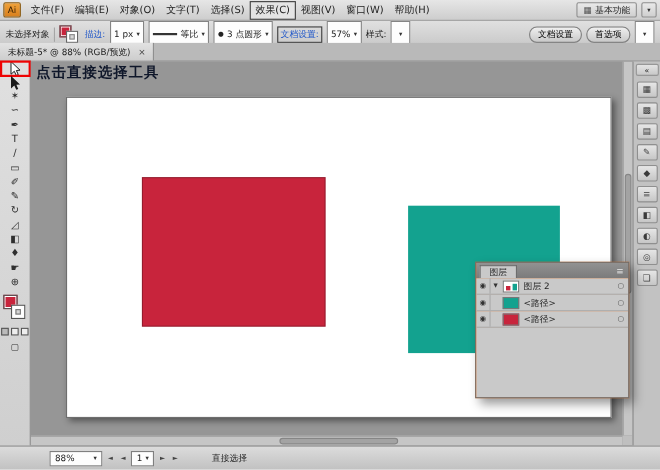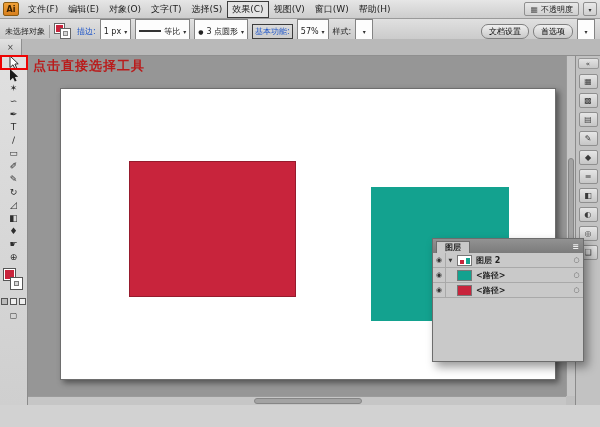--- a/index.html
+++ b/index.html
@@ -2,21 +2,21 @@
 <html><head>
 <meta charset="utf-8">
 <style>
   *{margin:0;padding:0;box-sizing:border-box;}
   html,body{width:600px;height:427px;overflow:hidden;}
   body{font-family:"DejaVu Sans","Liberation Sans",sans-serif;font-size:9px;color:#222;}
   #app{position:relative;width:600px;height:427px;background:#d2d2d2;overflow:hidden;}
 
   
   .menubar{position:absolute;top:0;left:0;right:0;height:19px;background:linear-gradient(#e6e6e6,#cdcdcd);border-bottom:1px solid #9a9a9a;display:flex;align-items:center;padding:0 3px;}
-  .ai-logo{width:16px;height:14px;background:linear-gradient(#f0a23a,#d87f1d);color:#3a2000;font-weight:bold;font-size:8px;display:flex;align-items:center;justify-content:center;border-radius:2px;margin-right:4px;border:1px solid #8a5a10;}
+  .ai-logo{width:16px;height:14px;background:linear-gradient(#f0a23a,#d87f1d);color:#3a2000;font-weight:normal;font-size:8px;display:flex;align-items:center;justify-content:center;border-radius:2px;margin-right:4px;border:1px solid #8a5a10;}
   .menu-item{padding:2px 5px;cursor:default;white-space:nowrap;}
   .menu-item.highlight{border:1px solid #3c3c3c;background:#e4e4e4;padding:1px 4px;}
   .workspace-btn{margin-left:auto;display:flex;align-items:center;gap:3px;border:1px solid #8f8f8f;background:linear-gradient(#e9e9e9,#cfcfcf);height:14px;padding:0 5px;border-radius:2px;font-size:8px;}
   .mini-dd{width:14px;height:14px;margin-left:4px;border:1px solid #8f8f8f;background:linear-gradient(#e9e9e9,#cfcfcf);display:flex;align-items:center;justify-content:center;font-size:6px;border-radius:2px;}
   .ws-icon{font-size:8px;color:#555;}
 
   
   .controlbar{position:absolute;top:19px;left:0;right:0;height:20px;background:linear-gradient(#e0e0e0,#c7c7c7);border-bottom:1px solid #999;display:flex;align-items:center;gap:4px;padding:12px 5px;font-size:8px;}
   .sep{width:1px;height:13px;background:#a5a5a5;}
   .cb-text{white-space:nowrap;}
@@ -67,21 +67,21 @@
 
   
   .annotation-text{position:absolute;left:33px;top:57px;font-size:13px;font-weight:bold;letter-spacing:1px;z-index:60;white-space:nowrap;}
 
   
   .dock{position:absolute;top:56px;right:0;bottom:22px;width:25px;background:#c2c2c2;border-left:1px solid #8b8b8b;display:flex;flex-direction:column;align-items:center;padding-top:2px;}
   .dock-collapse{width:21px;height:11px;font-size:7px;display:flex;align-items:center;justify-content:center;color:#333;border:1px solid #979797;background:linear-gradient(#e4e4e4,#c8c8c8);border-radius:2px;margin-bottom:3px;}
   .dock-icon{width:19px;height:15px;margin:2px 0;border:1px solid #8f8f8f;border-radius:2px;background:linear-gradient(#e6e6e6,#c6c6c6);display:flex;align-items:center;justify-content:center;font-size:8px;color:#3b3b3b;}
 
   
-  .layers-panel{position:absolute;left:432px;top:238px;width:152px;height:124px;z-index:40;border:1px solid #6d6d6d;box-shadow:4px 5px 9px rgba(0,0,0,0.4);background:#f97316;display:flex;flex-direction:column;font-weight:bold;}
+  .layers-panel{position:absolute;left:432px;top:238px;width:140px;height:124px;z-index:40;border:1px solid #6d6d6d;box-shadow:4px 5px 9px rgba(0,0,0,0.4);background:#f97316;display:flex;flex-direction:column;}
   .lp-header{height:14px;background:linear-gradient(#929292,#7b7b7b);display:flex;align-items:flex-end;flex:none;}
   .lp-tab{margin-left:3px;background:#c9c9c9;border:1px solid #6d6d6d;border-bottom:none;height:12px;padding:0 8px;font-size:8px;display:flex;align-items:center;}
   .lp-menu{margin-left:auto;margin-right:4px;margin-bottom:2px;color:#ececec;font-size:8px;line-height:1;}
   .lp-row{height:15px;display:flex;align-items:center;border-bottom:1px solid #a9a9a9;font-size:8px;flex:none;background:#c9c9c9;}
   .lp-eye{width:13px;align-self:stretch;display:flex;align-items:center;justify-content:center;border-right:1px solid #a9a9a9;font-size:7px;color:#333;}
   .lp-exp{width:9px;text-align:center;font-size:5px;color:#333;}
   .lp-indent{width:9px;}
   .lp-thumb{width:15px;height:11px;border:1px solid #777;background:#fff;margin:0 2px;position:relative;flex:none;}
   .lp-thumb .mini-red{position:absolute;left:2px;top:4px;width:4px;height:4px;}
   .lp-thumb .mini-teal{position:absolute;left:8px;top:2px;width:4px;height:6px;}
@@ -109,21 +109,21 @@
     <span class="menu-item">编辑(E)</span>
     <span class="menu-item">对象(O)</span>
     <span class="menu-item">文字(T)</span>
     <span class="menu-item">选择(S)</span>
     <span class="menu-item highlight">效果(C)</span>
     <span class="menu-item">视图(V)</span>
     <span class="menu-item">窗口(W)</span>
     <span class="menu-item">帮助(H)</span>
     <div class="workspace-btn">
       <span class="ws-icon">▦</span>
-      <span>不透明度</span>
+      <span>基本功能</span>
     </div>
     <div class="mini-dd">
         <span class="caret">▾</span>
       </div>
   </div>
 
   <div class="controlbar">
     <span class="cb-text">未选择对象</span>
     <span class="sep"></span>
     <div class="cb-swatches">
@@ -138,39 +138,40 @@
     <div class="cb-combo">
       <span class="wp-line"></span>
       <span>等比</span>
       <span class="caret">▾</span>
     </div>
     <div class="cb-combo">
       <span class="brush-dot">●</span>
       <span>3 点圆形</span>
       <span class="caret">▾</span>
     </div>
-    <span class="cb-link boxed" style="color: rgb(28, 84, 200);">基本功能:</span>
+    <span class="cb-link boxed" style="color: rgb(28, 84, 200);">文档设置:</span>
     <div class="cb-combo">
       <span>57%</span>
       <span class="caret">▾</span>
     </div>
     <span class="cb-text">样式:</span>
     <div class="cb-combo narrow">
         <span class="caret">▾</span>
       </div>
     <div class="cb-spacer"></div>
     <button class="cb-button">文档设置</button>
     <button class="cb-button">首选项</button>
     <div class="cb-combo narrow">
         <span class="caret">▾</span>
       </div>
   </div>
 
   <div class="tabrow">
     <div class="doc-tab">
+      <span>未标题-5* @ 88% (RGB/预览)</span>
       <span class="tab-close">×</span>
     </div>
   </div>
 
   <div class="toolbox">
     <div class="tool annotated" style="outline-color: rgb(238, 4, 4);">
       <svg width="11" height="13" viewBox="0 0 11 13">
           <path d="M2 0 L2 11.5 L5 8.8 L6.8 12.6 L8.6 11.8 L6.9 8.1 L10.2 7.8 Z" fill="#ffffff" stroke="#1a1a1a" stroke-width="0.9"></path>
         </svg>
     </div>
@@ -244,21 +245,21 @@
     </div>
     <div class="vscroll">
         <div class="vthumb"></div>
       </div>
     <div class="hscroll">
         <div class="hthumb"></div>
       </div>
     <div class="scroll-corner"></div>
   </div>
 
-  <div class="annotation-text" style="color: #b91c1c; text-align: center;">点击直接选择工具</div>
+  <div class="annotation-text" style="color: #0f172a; text-align: center;">点击直接选择工具</div>
 
   <div class="dock">
     <div class="dock-collapse">
         <span>«</span>
       </div>
     <div class="dock-icon">
         <span>▦</span>
       </div>
     <div class="dock-icon">
         <span>▩</span>
@@ -314,14 +315,29 @@
     <div class="lp-row">
       <span class="lp-eye">◉</span>
       <span class="lp-indent"></span>
       <span class="lp-thumb" style="background: rgb(200, 36, 60);"></span>
       <span class="lp-label">&lt;路径&gt;</span>
       <span class="lp-target">○</span>
     </div>
     <div class="lp-fill"></div>
   </div>
 
+  <div class="statusbar">
+    <div class="zoom-box">
+      <span>88%</span>
+      <span class="caret">▾</span>
+    </div>
+    <span class="nav-btn">◄</span>
+    <span class="nav-btn">◄</span>
+    <div class="page-box">
+      <span>1</span>
+      <span class="caret">▾</span>
+    </div>
+    <span class="nav-btn">►</span>
+    <span class="nav-btn">►</span>
+    <span class="tool-status">直接选择</span>
+  </div>
 
 </div>
 
 </body></html>

